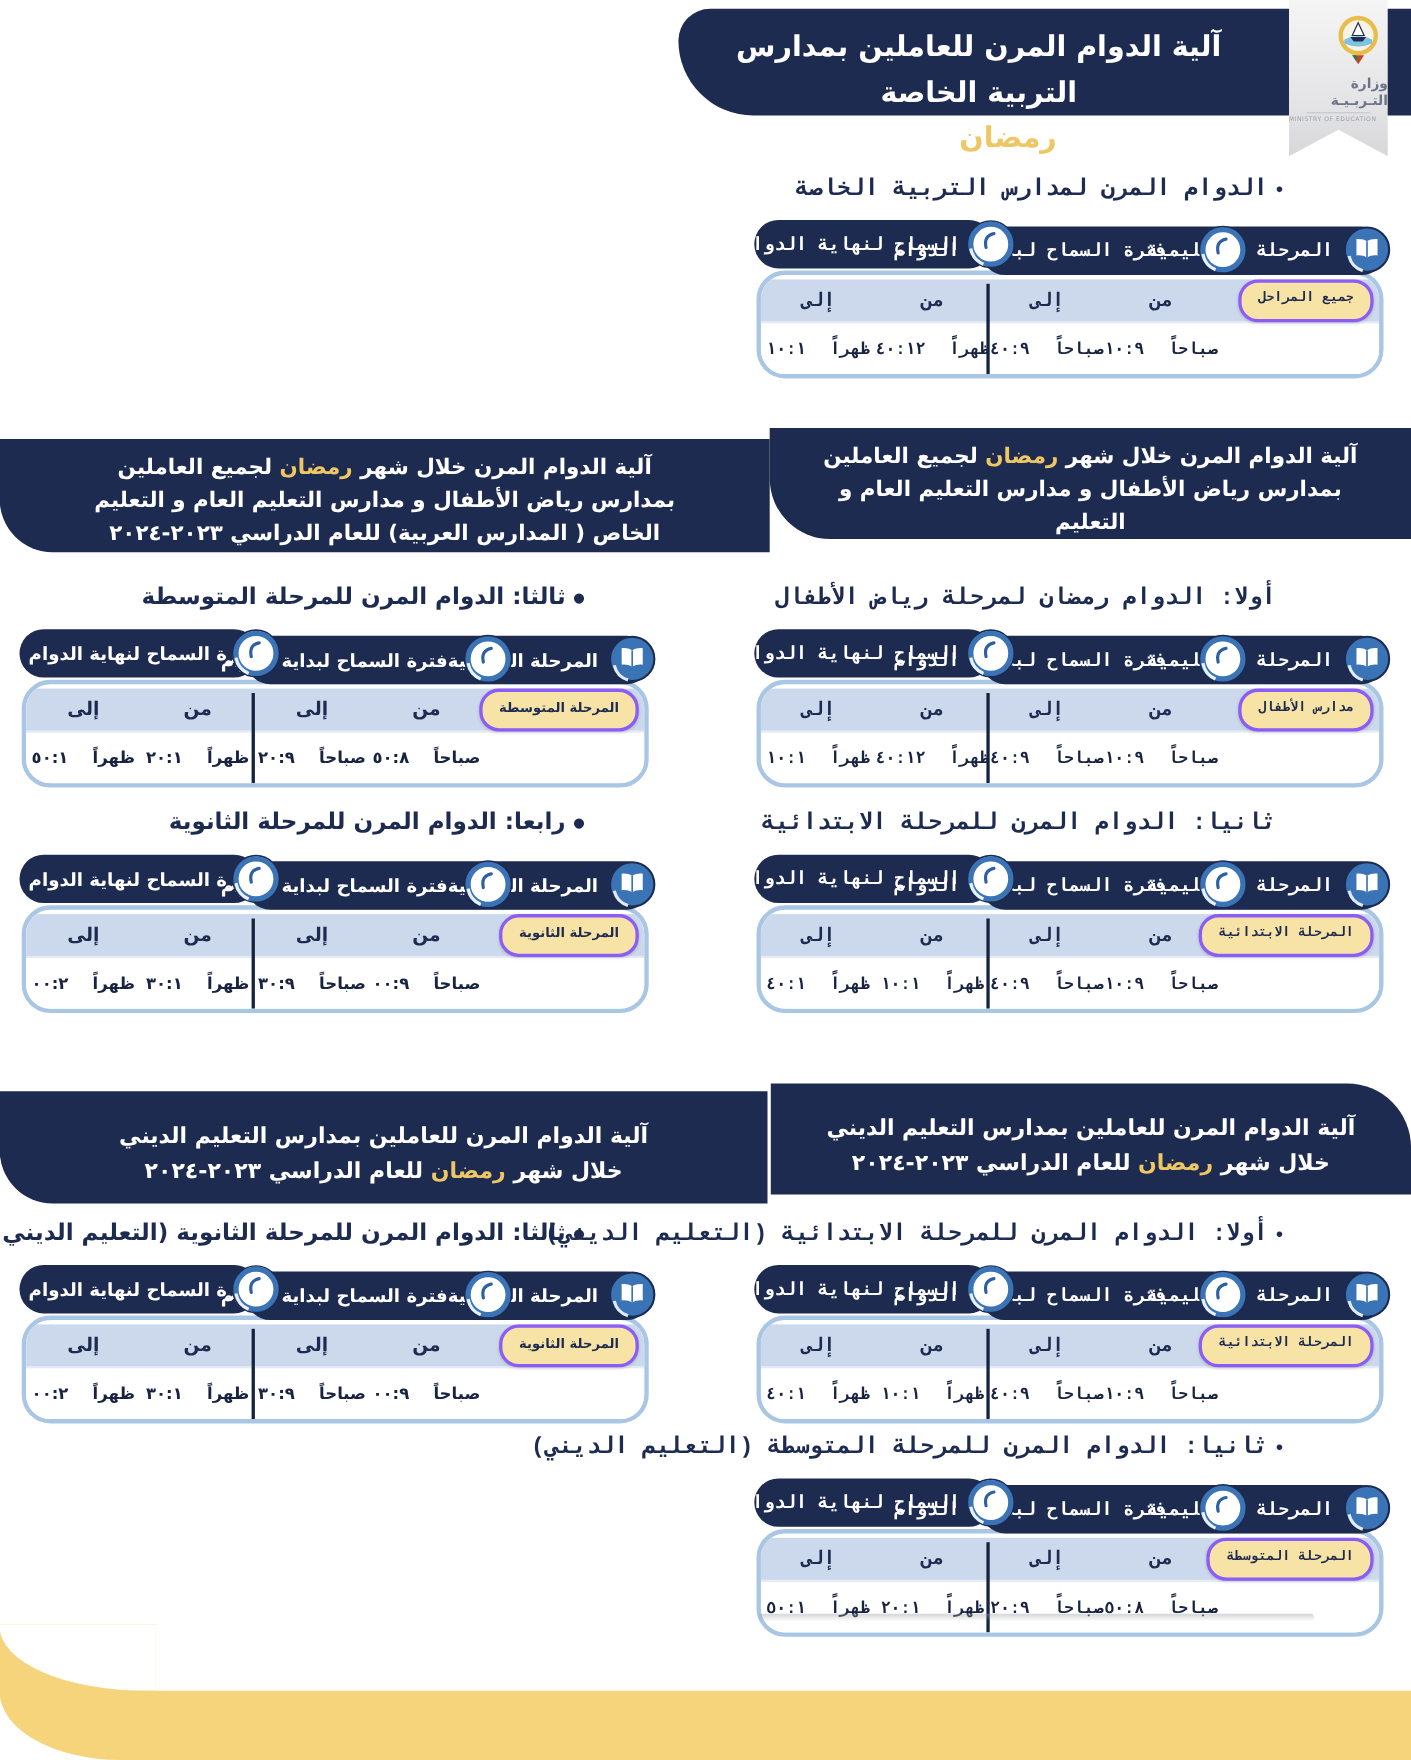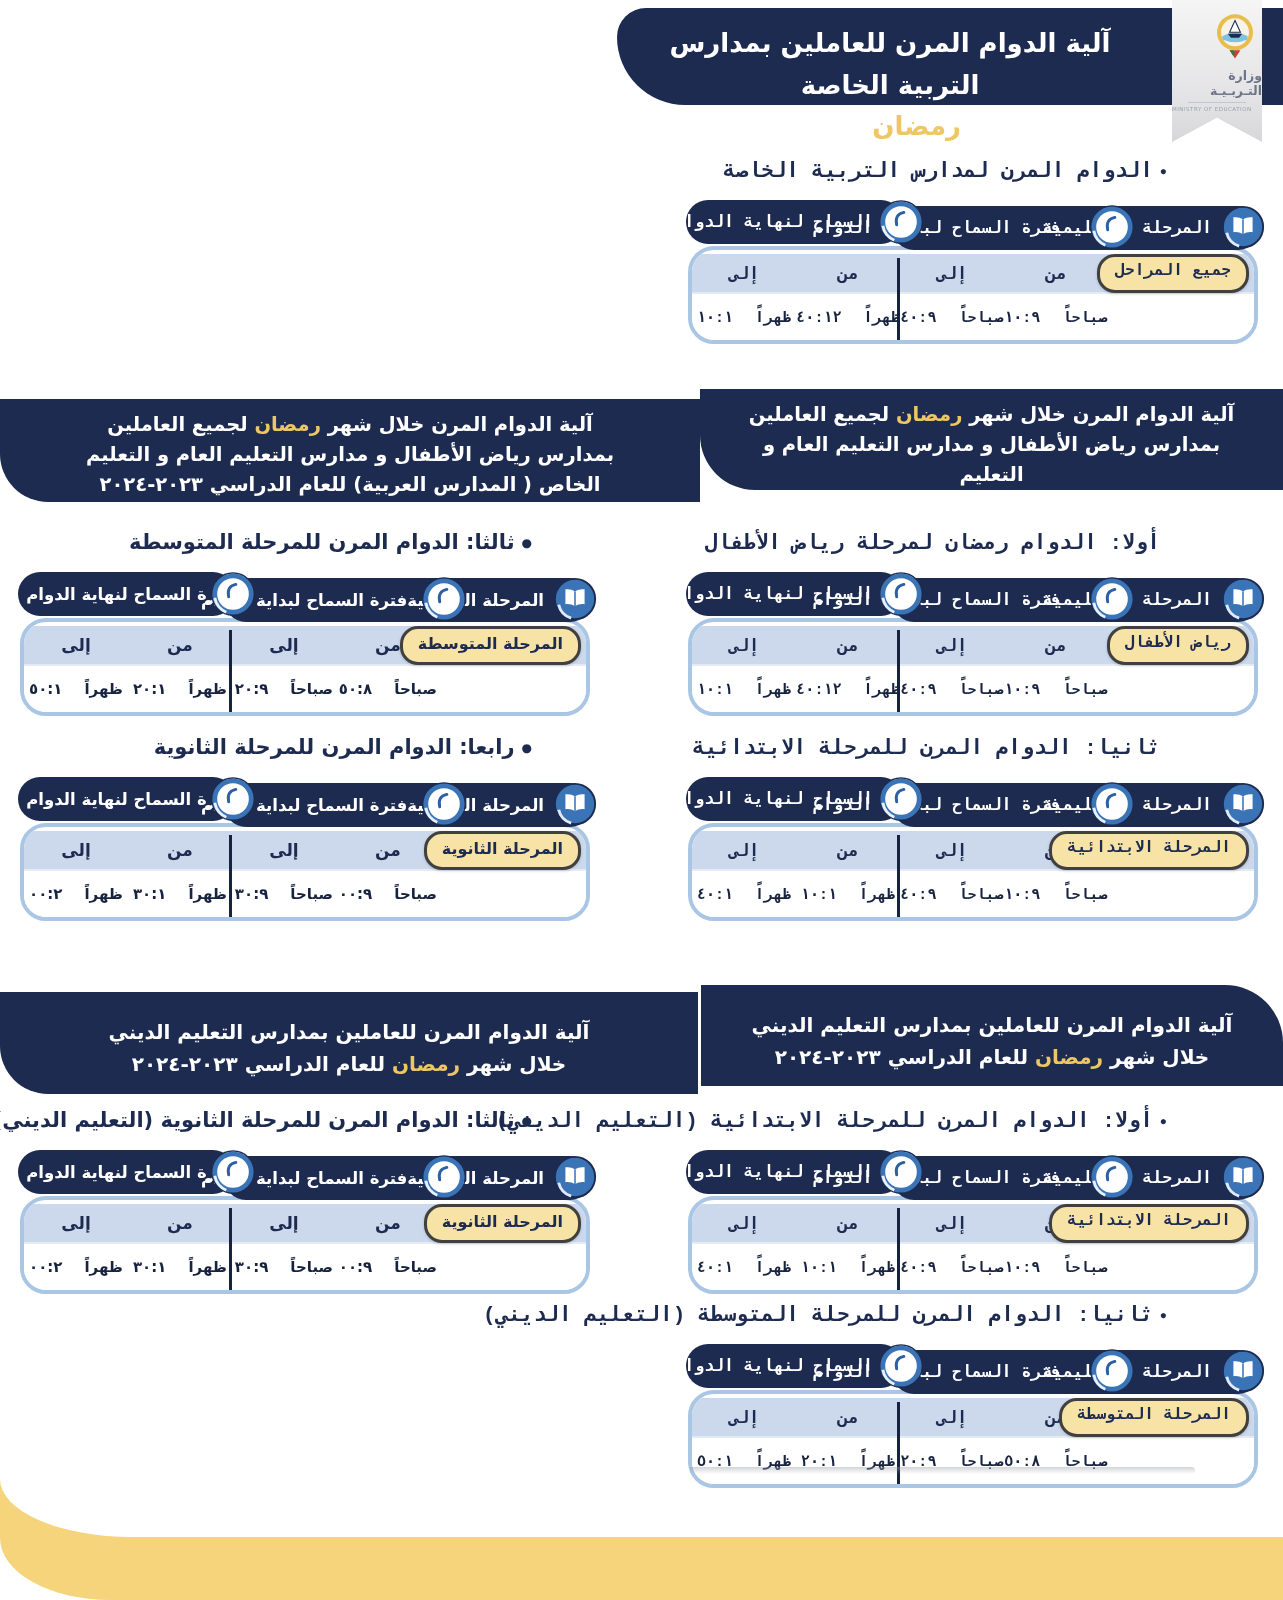--- a/index.html
+++ b/index.html
@@ -60,22 +60,22 @@
   .h-stage{width:41%;padding-right:48px;font-size:16.5px;font-weight:bold;white-space:nowrap;}
   .h-start{width:59%;text-align:center;font-size:16.5px;font-weight:bold;padding-left:26px;white-space:nowrap;}
   .hdr-end{position:absolute;top:-6px;left:2px;width:37.5%;height:44px;background:var(--navy);
            border-radius:22px;display:flex;align-items:center;justify-content:center;color:#fff;
            font-size:16.5px;font-weight:bold;white-space:nowrap;padding-left:8px;box-sizing:border-box;}
   .icon{position:absolute;width:46px;height:46px;z-index:4;}
   .icon.book{top:-2px;right:-4px;}
   .icon.ck1{top:-2px;right:calc(26% - 23px);}
   .icon.ck2{top:-7px;right:calc(62.5% - 23px);}
   .pill{position:absolute;top:48px;right:13px;height:33px;line-height:29px;padding:0 15px;
-        background:var(--pillBg);border:3px solid #404040;border-radius:18px;z-index:6;
-        font-size:16px;font-weight:bold;color:var(--navy);box-shadow:0 1px 3px rgba(0,0,0,.18);white-space:nowrap;}
+        background:var(--pillBg);border:3px solid #8b5cf6;border-radius:18px;z-index:6;
+        font-size:12px;font-weight:bold;color:var(--navy);box-shadow:0 1px 3px rgba(0,0,0,.18);white-space:nowrap;}
 
   
   .footer-band{position:absolute;left:0;right:0;top:1537px;bottom:0;background:var(--footer);
                border-bottom-left-radius:110px 62px;}
   .footer-curl{position:absolute;left:0;top:1477px;width:142px;height:62px;background:var(--footer);}
   .footer-curl-mask{position:absolute;left:0;top:1477px;width:142px;height:60px;background:#fff;
                     border-bottom-left-radius:132px 58px;}
   .shadow-line{position:absolute;top:1467px;left:690px;width:505px;height:7px;opacity:.45;
                background:linear-gradient(180deg,#9aa0a8,rgba(255,255,255,0));border-radius:0 8px 8px 0;}
 </style>
@@ -284,21 +284,21 @@
       </svg>
     </span>
     <span class="icon ck2">
       <svg viewBox="0 0 48 48" width="46" height="46">
         <circle cx="24" cy="24" r="22" fill="none" stroke="#1d2b50" stroke-width="1.6"></circle>
         <circle cx="24" cy="24" r="19" fill="#ffffff" stroke="#3a74b6" stroke-width="5"></circle>
         <path d="M5 28 A20 20 0 0 0 17 43" stroke="#e8f0fa" stroke-width="3" fill="none"></path>
         <path d="M27 14 q-10 2 -7.5 13" stroke="#2d5fa3" stroke-width="3" fill="none" stroke-linecap="round"></path>
       </svg>
     </span>
-    <div class="pill">رياض الأطفال</div>
+    <div class="pill">مدارس الأطفال</div>
   </div>
 </div>
   <div class="slot col-r" id="t2">
   <div class="heading">
     <span class="bullet"></span><span>ثانيا: الدوام المرن للمرحلة الابتدائية</span>
   </div>
   <div class="tbl">
     <div class="frame">
       <div class="rows">
         <div class="subrow">

